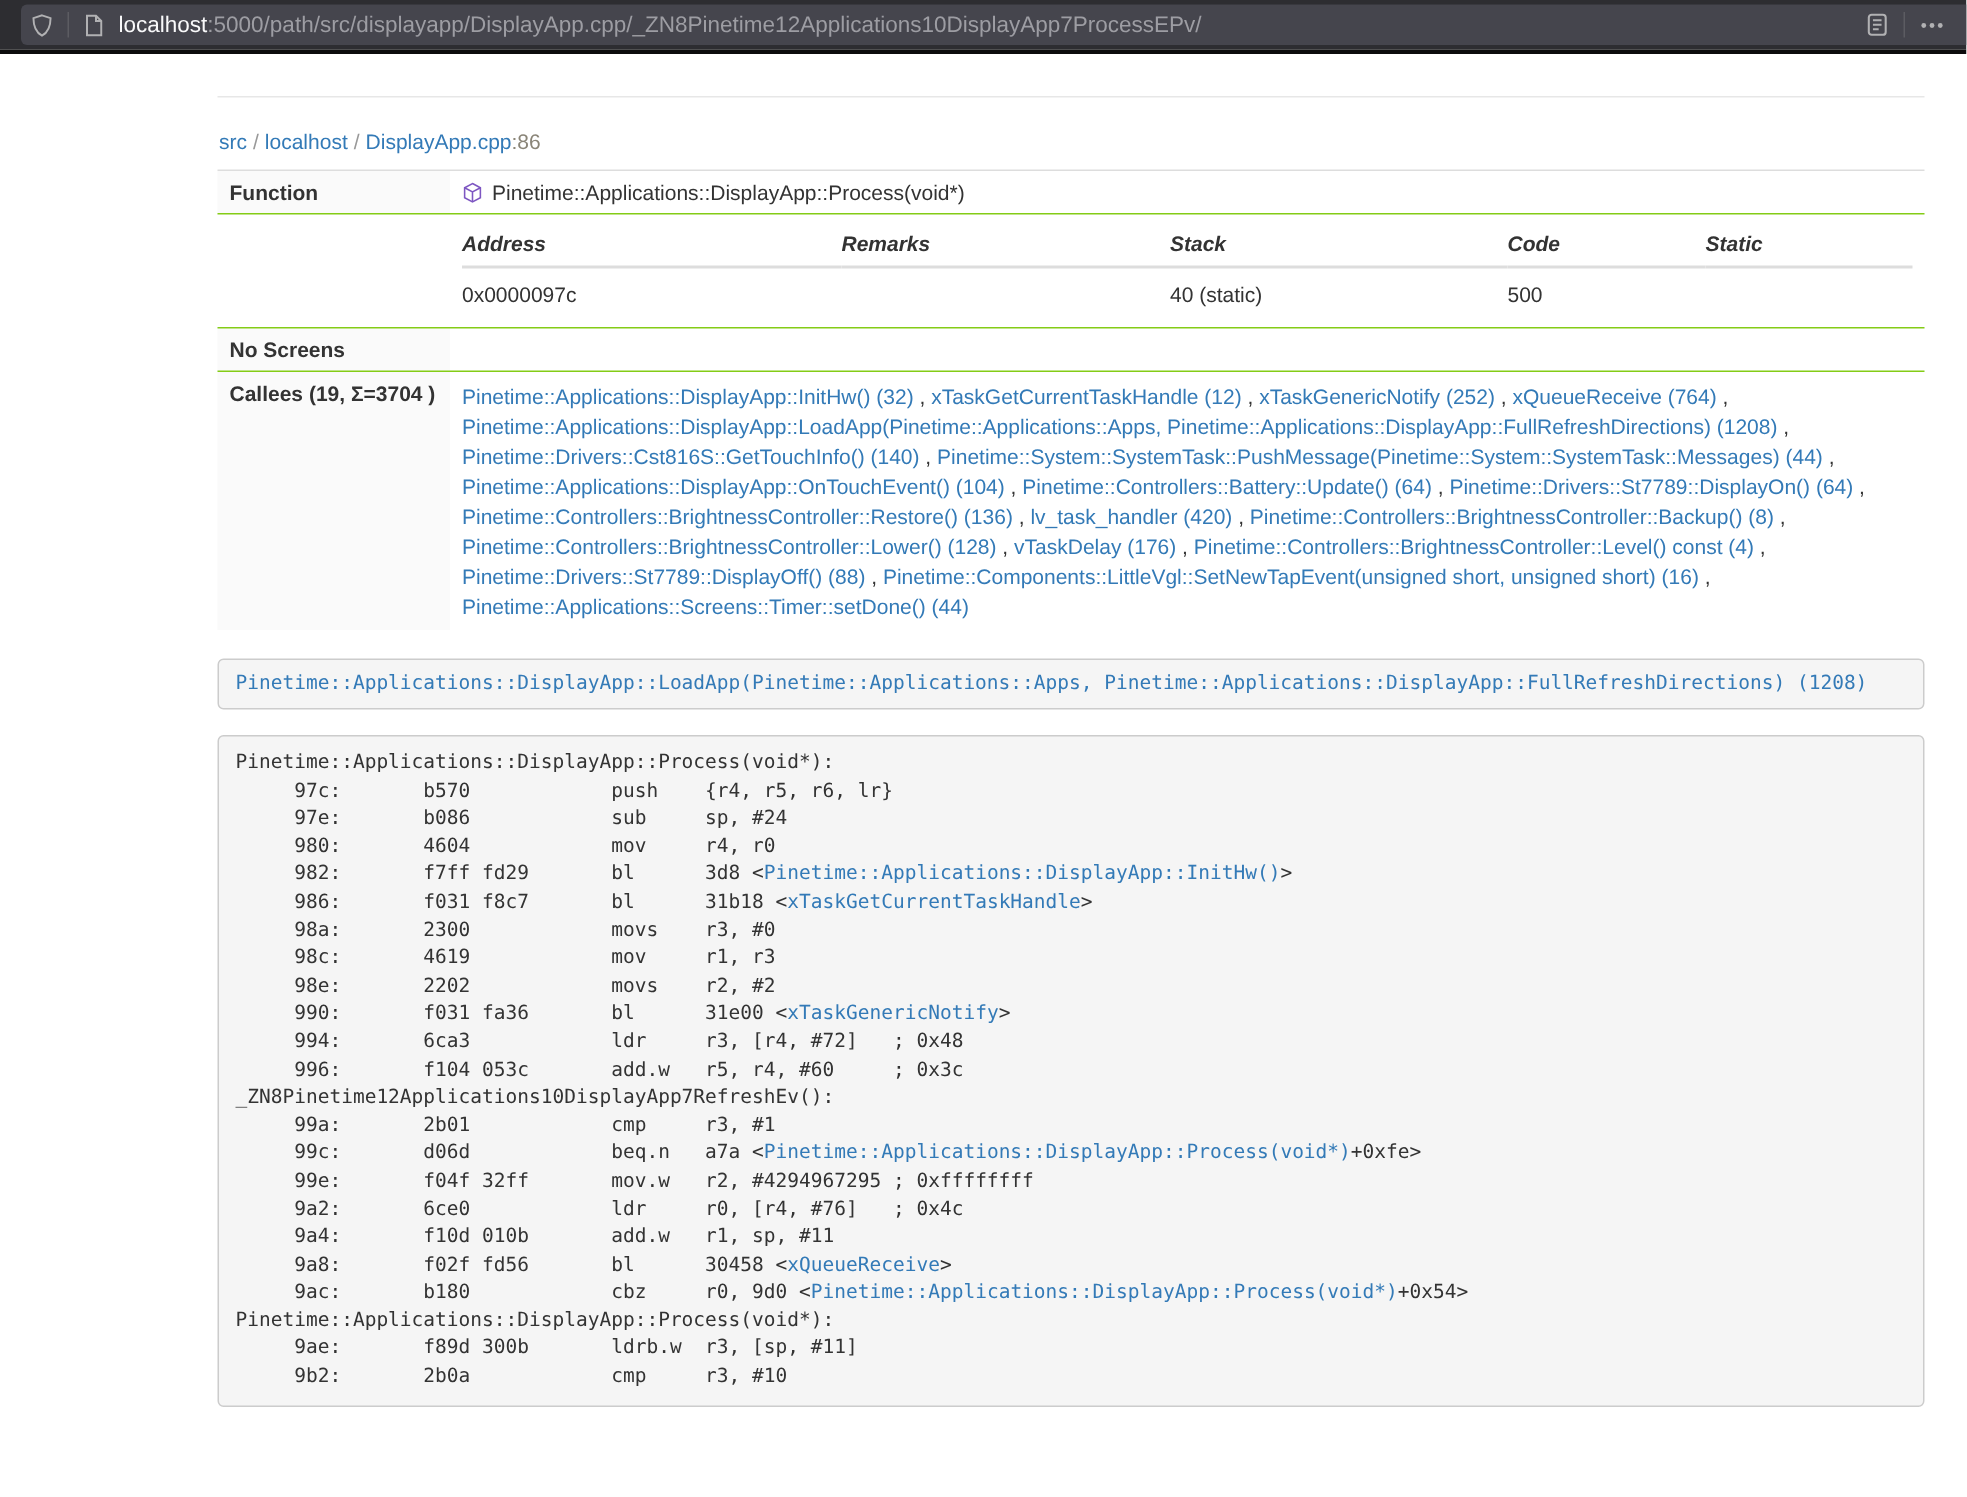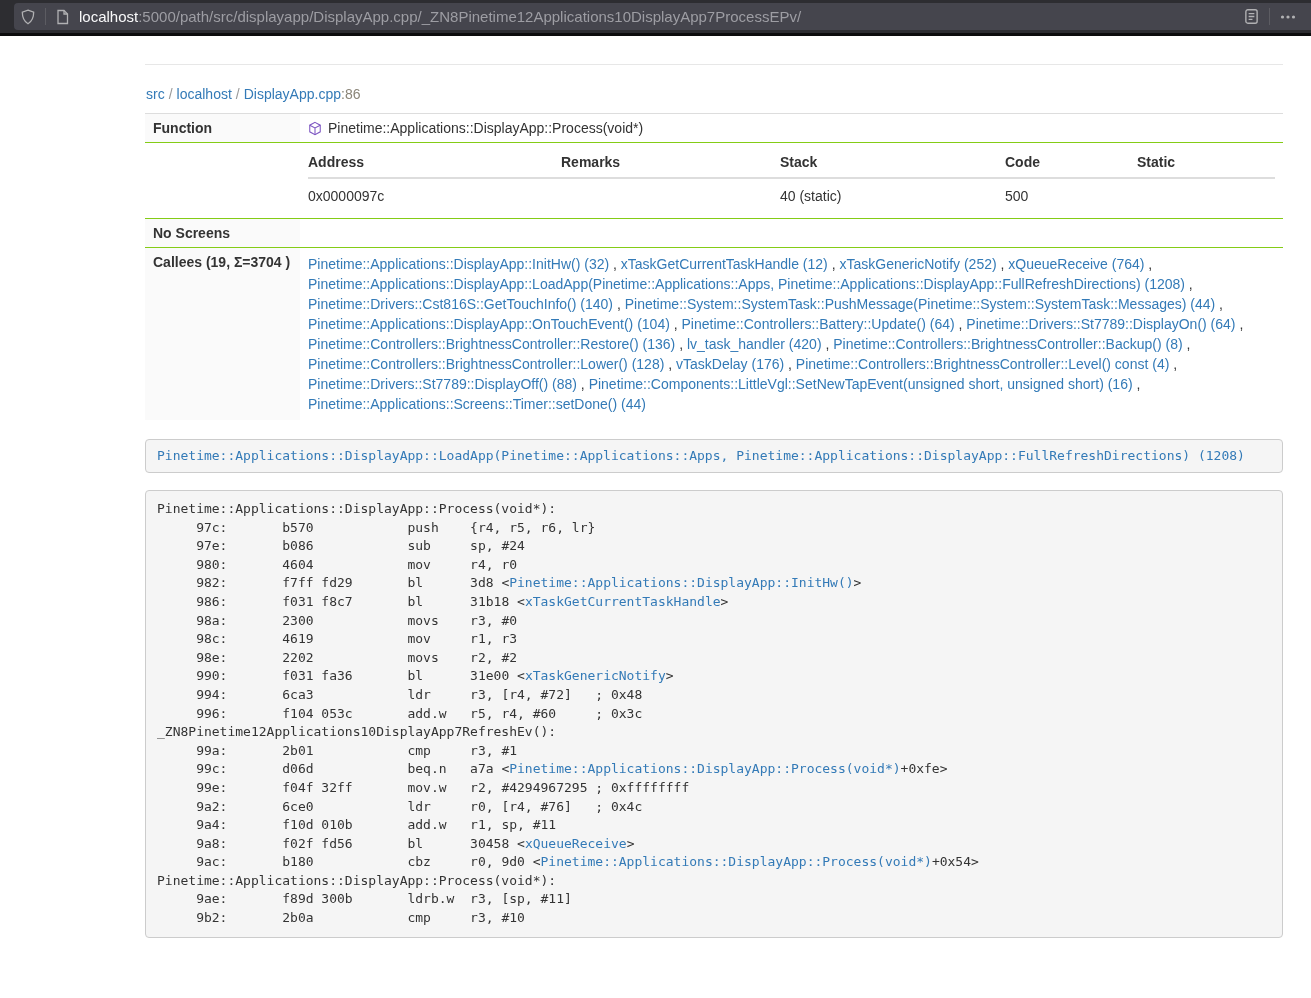--- a/index.html
+++ b/index.html
@@ -41,21 +41,21 @@
   table.info th {
     width:155px; text-align:left; vertical-align:top; font-weight:bold;
     padding:6px 8px; background:#fafafa; white-space:nowrap;
   }
   table.info th.blank { background:#fff; }
   table.info td { vertical-align:top; padding:6px 8px; }
   .fn-cell { display:flex; align-items:center; gap:6px; }
   table.inner { width:100%; border-collapse:collapse; table-layout:fixed; }
   table.inner th {
     width:auto; background:transparent; border-bottom:2px solid #ddd;
-    padding:5px 8px 7px 0; font-weight:bold;
+    padding:5px 8px 7px 0; font-weight:bold;font-style:italic;
   }
   table.inner td { padding:9px 8px 8px 0; }
   td.callees-cell { line-height:20px; padding-bottom:9px; }
   td.callees-cell a { color:#337ab7; text-decoration:none; cursor:pointer; }
 
   
   pre {
     font-family:"DejaVu Sans Mono", monospace; font-size:13px; color:#333;
     background:#f5f5f5; border:1px solid #ccc; border-radius:4px;
     padding:9px 11px; white-space:pre; overflow:hidden;

